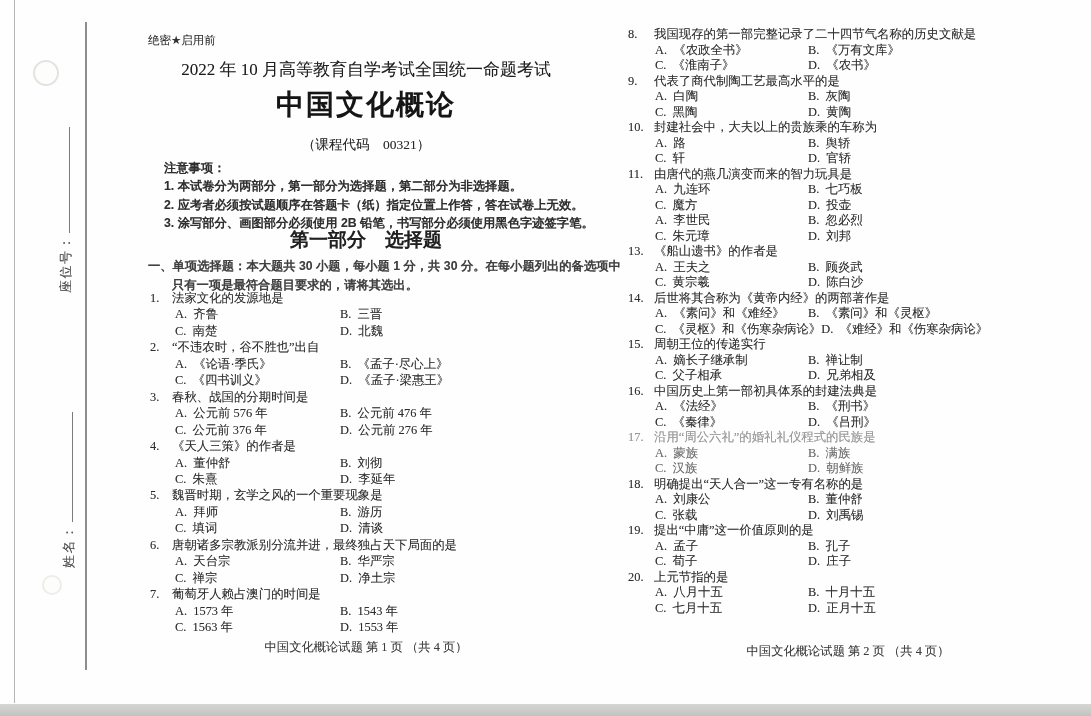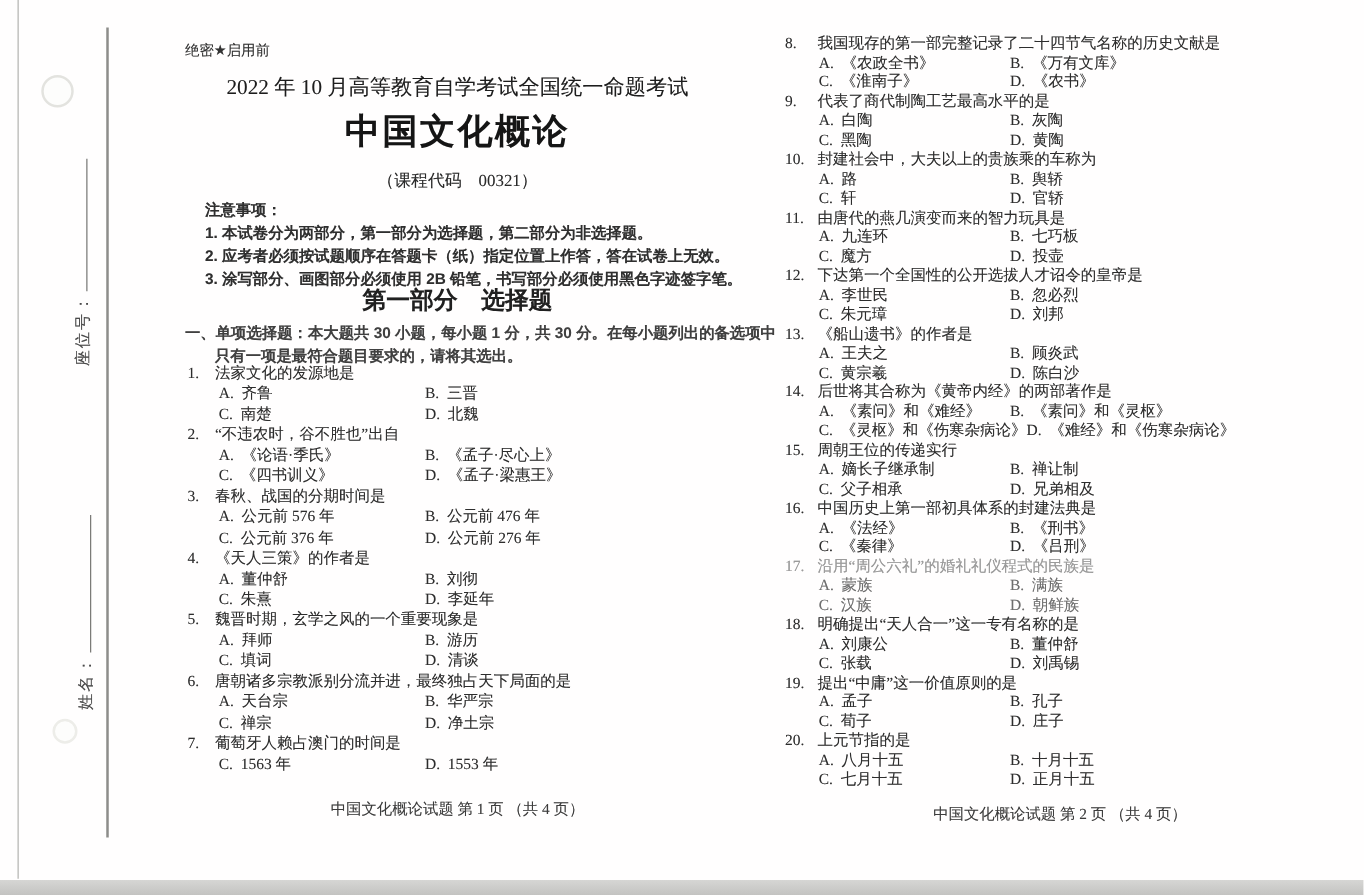--- a/index.html
+++ b/index.html
@@ -130,20 +130,21 @@
           <div class="opt-row"><span class="opt opt-a">A. 拜师</span><span class="opt opt-b">B. 游历</span></div>
           <div class="opt-row"><span class="opt opt-a">C. 填词</span><span class="opt opt-b">D. 清谈</span></div>
         </div>
         <div class="q">
           <div class="q-line"><span class="q-num">6.</span><span>唐朝诸多宗教派别分流并进，最终独占天下局面的是</span></div>
           <div class="opt-row"><span class="opt opt-a">A. 天台宗</span><span class="opt opt-b">B. 华严宗</span></div>
           <div class="opt-row"><span class="opt opt-a">C. 禅宗</span><span class="opt opt-b">D. 净土宗</span></div>
         </div>
         <div class="q">
           <div class="q-line"><span class="q-num">7.</span><span>葡萄牙人赖占澳门的时间是</span></div>
+          <div class="opt-row"><span class="opt opt-a">A. 1573 年</span><span class="opt opt-b">B. 1543 年</span></div>
           <div class="opt-row"><span class="opt opt-a">C. 1563 年</span><span class="opt opt-b">D. 1553 年</span></div>
         </div>
       </div>
     <div class="footer footer-left">中国文化概论试题 第 1 页 （共 4 页）</div>
   </div>
 
   <div class="col col-right">
     <div class="questions questions-2">
         <div class="q">
           <div class="q-line"><span class="q-num">8.</span><span>我国现存的第一部完整记录了二十四节气名称的历史文献是</span></div>
@@ -159,21 +160,20 @@
           <div class="q-line"><span class="q-num">10.</span><span>封建社会中，大夫以上的贵族乘的车称为</span></div>
           <div class="opt-row"><span class="opt opt-a">A. 路</span><span class="opt opt-b">B. 舆轿</span></div>
           <div class="opt-row"><span class="opt opt-a">C. 轩</span><span class="opt opt-b">D. 官轿</span></div>
         </div>
         <div class="q">
           <div class="q-line"><span class="q-num">11.</span><span>由唐代的燕几演变而来的智力玩具是</span></div>
           <div class="opt-row"><span class="opt opt-a">A. 九连环</span><span class="opt opt-b">B. 七巧板</span></div>
           <div class="opt-row"><span class="opt opt-a">C. 魔方</span><span class="opt opt-b">D. 投壶</span></div>
         </div>
         <div class="q">
-          <div class="q-line"><span class="q-num">12.</span><span>下达第一个全国性的公开选拔人才诏令的皇帝是</span></div>
           <div class="opt-row"><span class="opt opt-a">A. 李世民</span><span class="opt opt-b">B. 忽必烈</span></div>
           <div class="opt-row"><span class="opt opt-a">C. 朱元璋</span><span class="opt opt-b">D. 刘邦</span></div>
         </div>
         <div class="q">
           <div class="q-line"><span class="q-num">13.</span><span>《船山遗书》的作者是</span></div>
           <div class="opt-row"><span class="opt opt-a">A. 王夫之</span><span class="opt opt-b">B. 顾炎武</span></div>
           <div class="opt-row"><span class="opt opt-a">C. 黄宗羲</span><span class="opt opt-b">D. 陈白沙</span></div>
         </div>
         <div class="q">
           <div class="q-line"><span class="q-num">14.</span><span>后世将其合称为《黄帝内经》的两部著作是</span></div>

